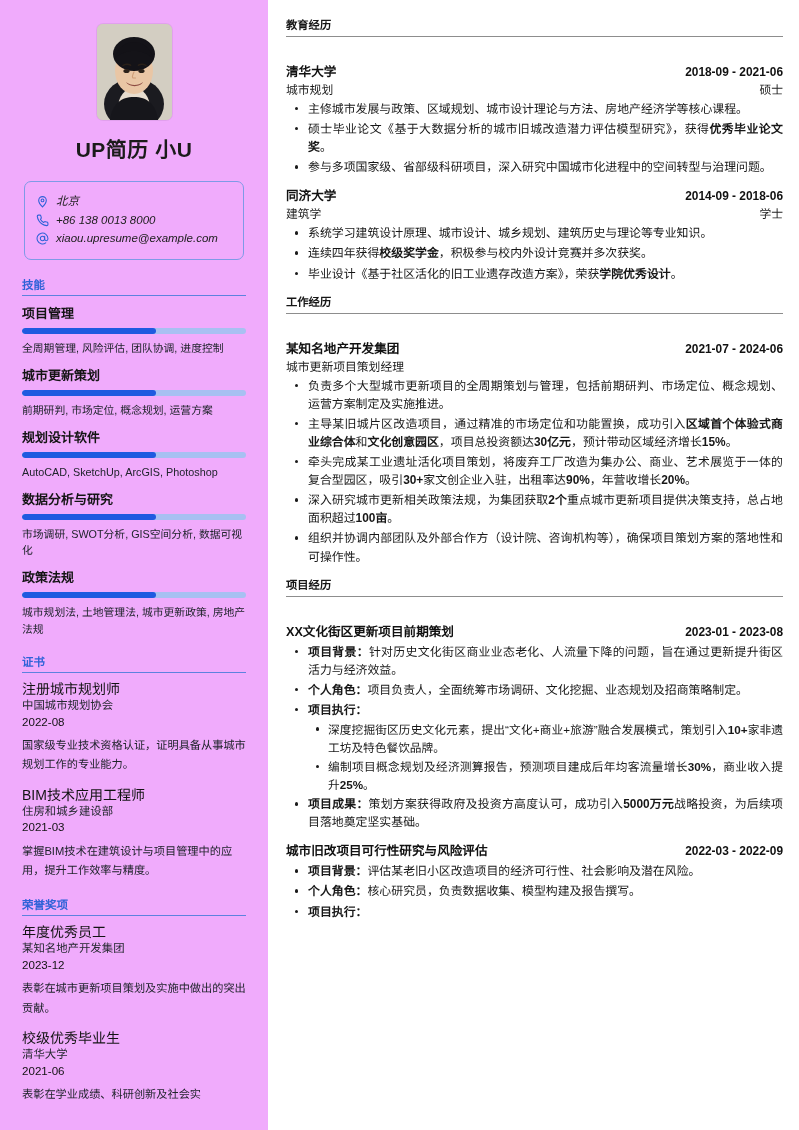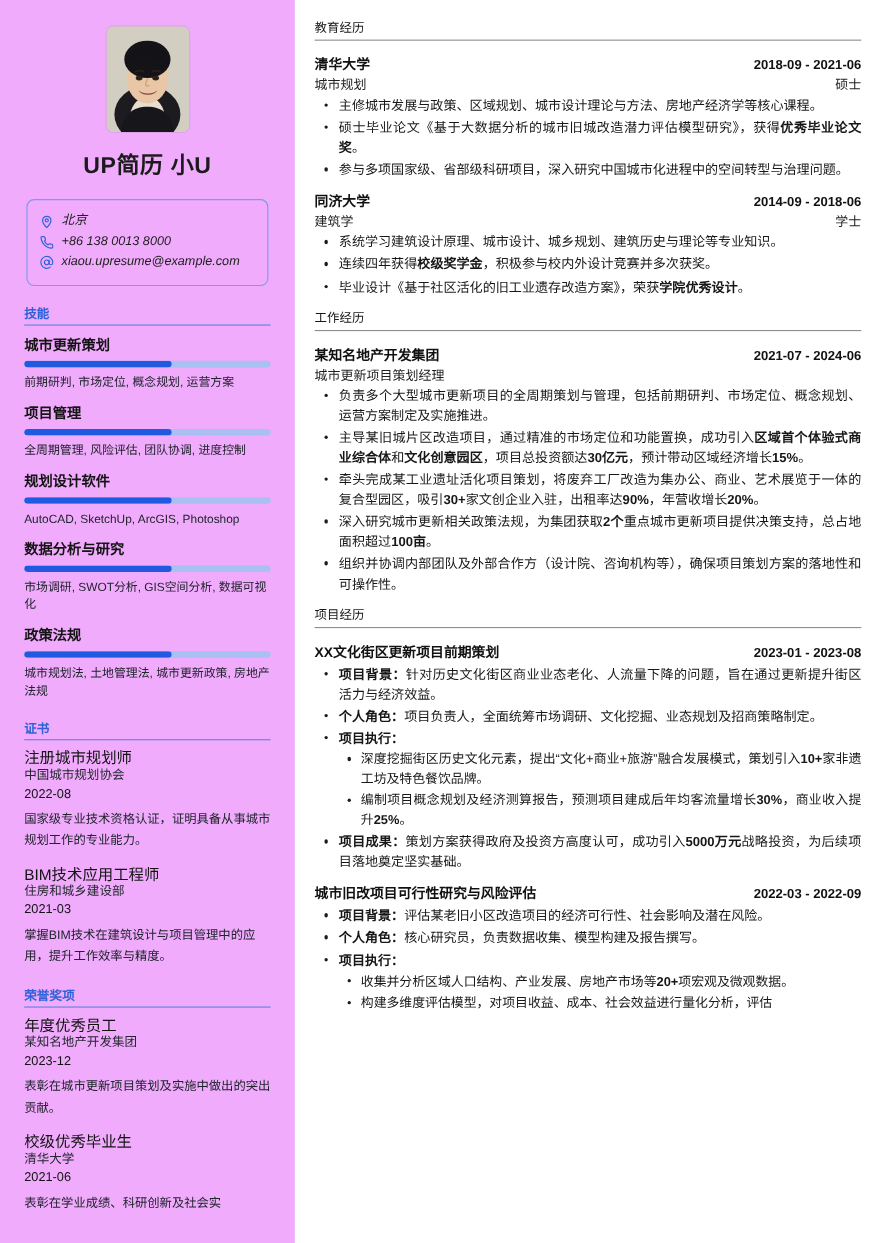--- a/index.html
+++ b/index.html
@@ -62,22 +62,22 @@
   .entry-sub{font-size:11.4px;color:#24282f;line-height:1.38;}
   .entry-date{font-size:11.6px;font-weight:400;color:#131313;line-height:1.4;}
   .entry-desc{font-size:11.2px;color:#20242c;line-height:1.72;margin-top:6px;}
 
   
   .main{
     flex:1;padding:16px 16px 0 18px;box-sizing:border-box;overflow:hidden;
   }
   .main-section{margin-bottom:10px;}
   .main-head{
-    font-size:11.3px;font-weight:400;color:#161616;
-    padding-bottom:4px;border-bottom:1.2px solid #8d8d8d;margin-bottom:11px;
+    font-size:11.3px;font-weight:700;color:#161616;
+    padding-bottom:4px;border-bottom:1.2px solid #8d8d8d;margin-bottom:24px;
   }
   .job{margin-bottom:9px;}
   .job-line{display:flex;justify-content:space-between;align-items:baseline;gap:10px;}
   .job-org{font-size:12.6px;font-weight:700;color:#111;}
   .job-date{font-size:11.9px;font-weight:700;color:#111;white-space:nowrap;text-align:center;}
   .job-role{font-size:11.8px;color:#1d1d1d;}
   .job-degree{font-size:11.8px;color:#1d1d1d;white-space:nowrap;}
 
   ul.bullets{margin:3px 0 0 0;padding-left:0;list-style:none;}
   ul.bullets > li{
@@ -150,32 +150,32 @@
             <path d="M16 8v5a3 3 0 0 0 6 0v-1a10 10 0 1 0-4 8" stroke-linecap="round"></path>
         </svg>
         <span class="tx">xiaou.upresume@example.com</span>
       </div>
     </div>
 
     <section class="side-section">
       <div class="side-head">技能</div>
       <div id="skills-list">
           <div class="skill">
+            <div class="skill-name">项目管理</div>
+            <div class="bar-track">
+              <div class="bar-fill" style="width: 60%;"></div>
+            </div>
+            <div class="skill-detail">全周期管理, 风险评估, 团队协调, 进度控制</div>
+          </div>
+          <div class="skill">
             <div class="skill-name">城市更新策划</div>
             <div class="bar-track">
               <div class="bar-fill" style="width: 60%;"></div>
             </div>
             <div class="skill-detail">前期研判, 市场定位, 概念规划, 运营方案</div>
-          </div>
-          <div class="skill">
-            <div class="skill-name">项目管理</div>
-            <div class="bar-track">
-              <div class="bar-fill" style="width: 60%;"></div>
-            </div>
-            <div class="skill-detail">全周期管理, 风险评估, 团队协调, 进度控制</div>
           </div>
           <div class="skill">
             <div class="skill-name">规划设计软件</div>
             <div class="bar-track">
               <div class="bar-fill" style="width: 60%;"></div>
             </div>
             <div class="skill-detail">AutoCAD, SketchUp, ArcGIS, Photoshop</div>
           </div>
           <div class="skill">
             <div class="skill-name">数据分析与研究</div>
@@ -309,23 +309,20 @@
             </ul>
           </div>
           <div class="job">
             <div class="job-line">
               <div class="job-org">城市旧改项目可行性研究与风险评估</div>
               <div class="job-date">2022-03 - 2022-09</div>
             </div>
             <ul class="bullets">
               <li><b>项目背景：</b>评估某老旧小区改造项目的经济可行性、社会影响及潜在风险。</li>
               <li><b>个人角色：</b>核心研究员，负责数据收集、模型构建及报告撰写。</li>
-              <li><b>项目执行：</b><ul class="sub">
-                  <li>收集并分析区域人口结构、产业发展、房地产市场等<b>20+</b>项宏观及微观数据。</li>
-                  <li>构建多维度评估模型，对项目收益、成本、社会效益进行量化分析，评估</li>
-                </ul></li>
+              <li><b>项目执行：</b></li>
             </ul>
           </div>
         </div>
     </section>
 
   </main>
 </div>
 
 </body></html>

